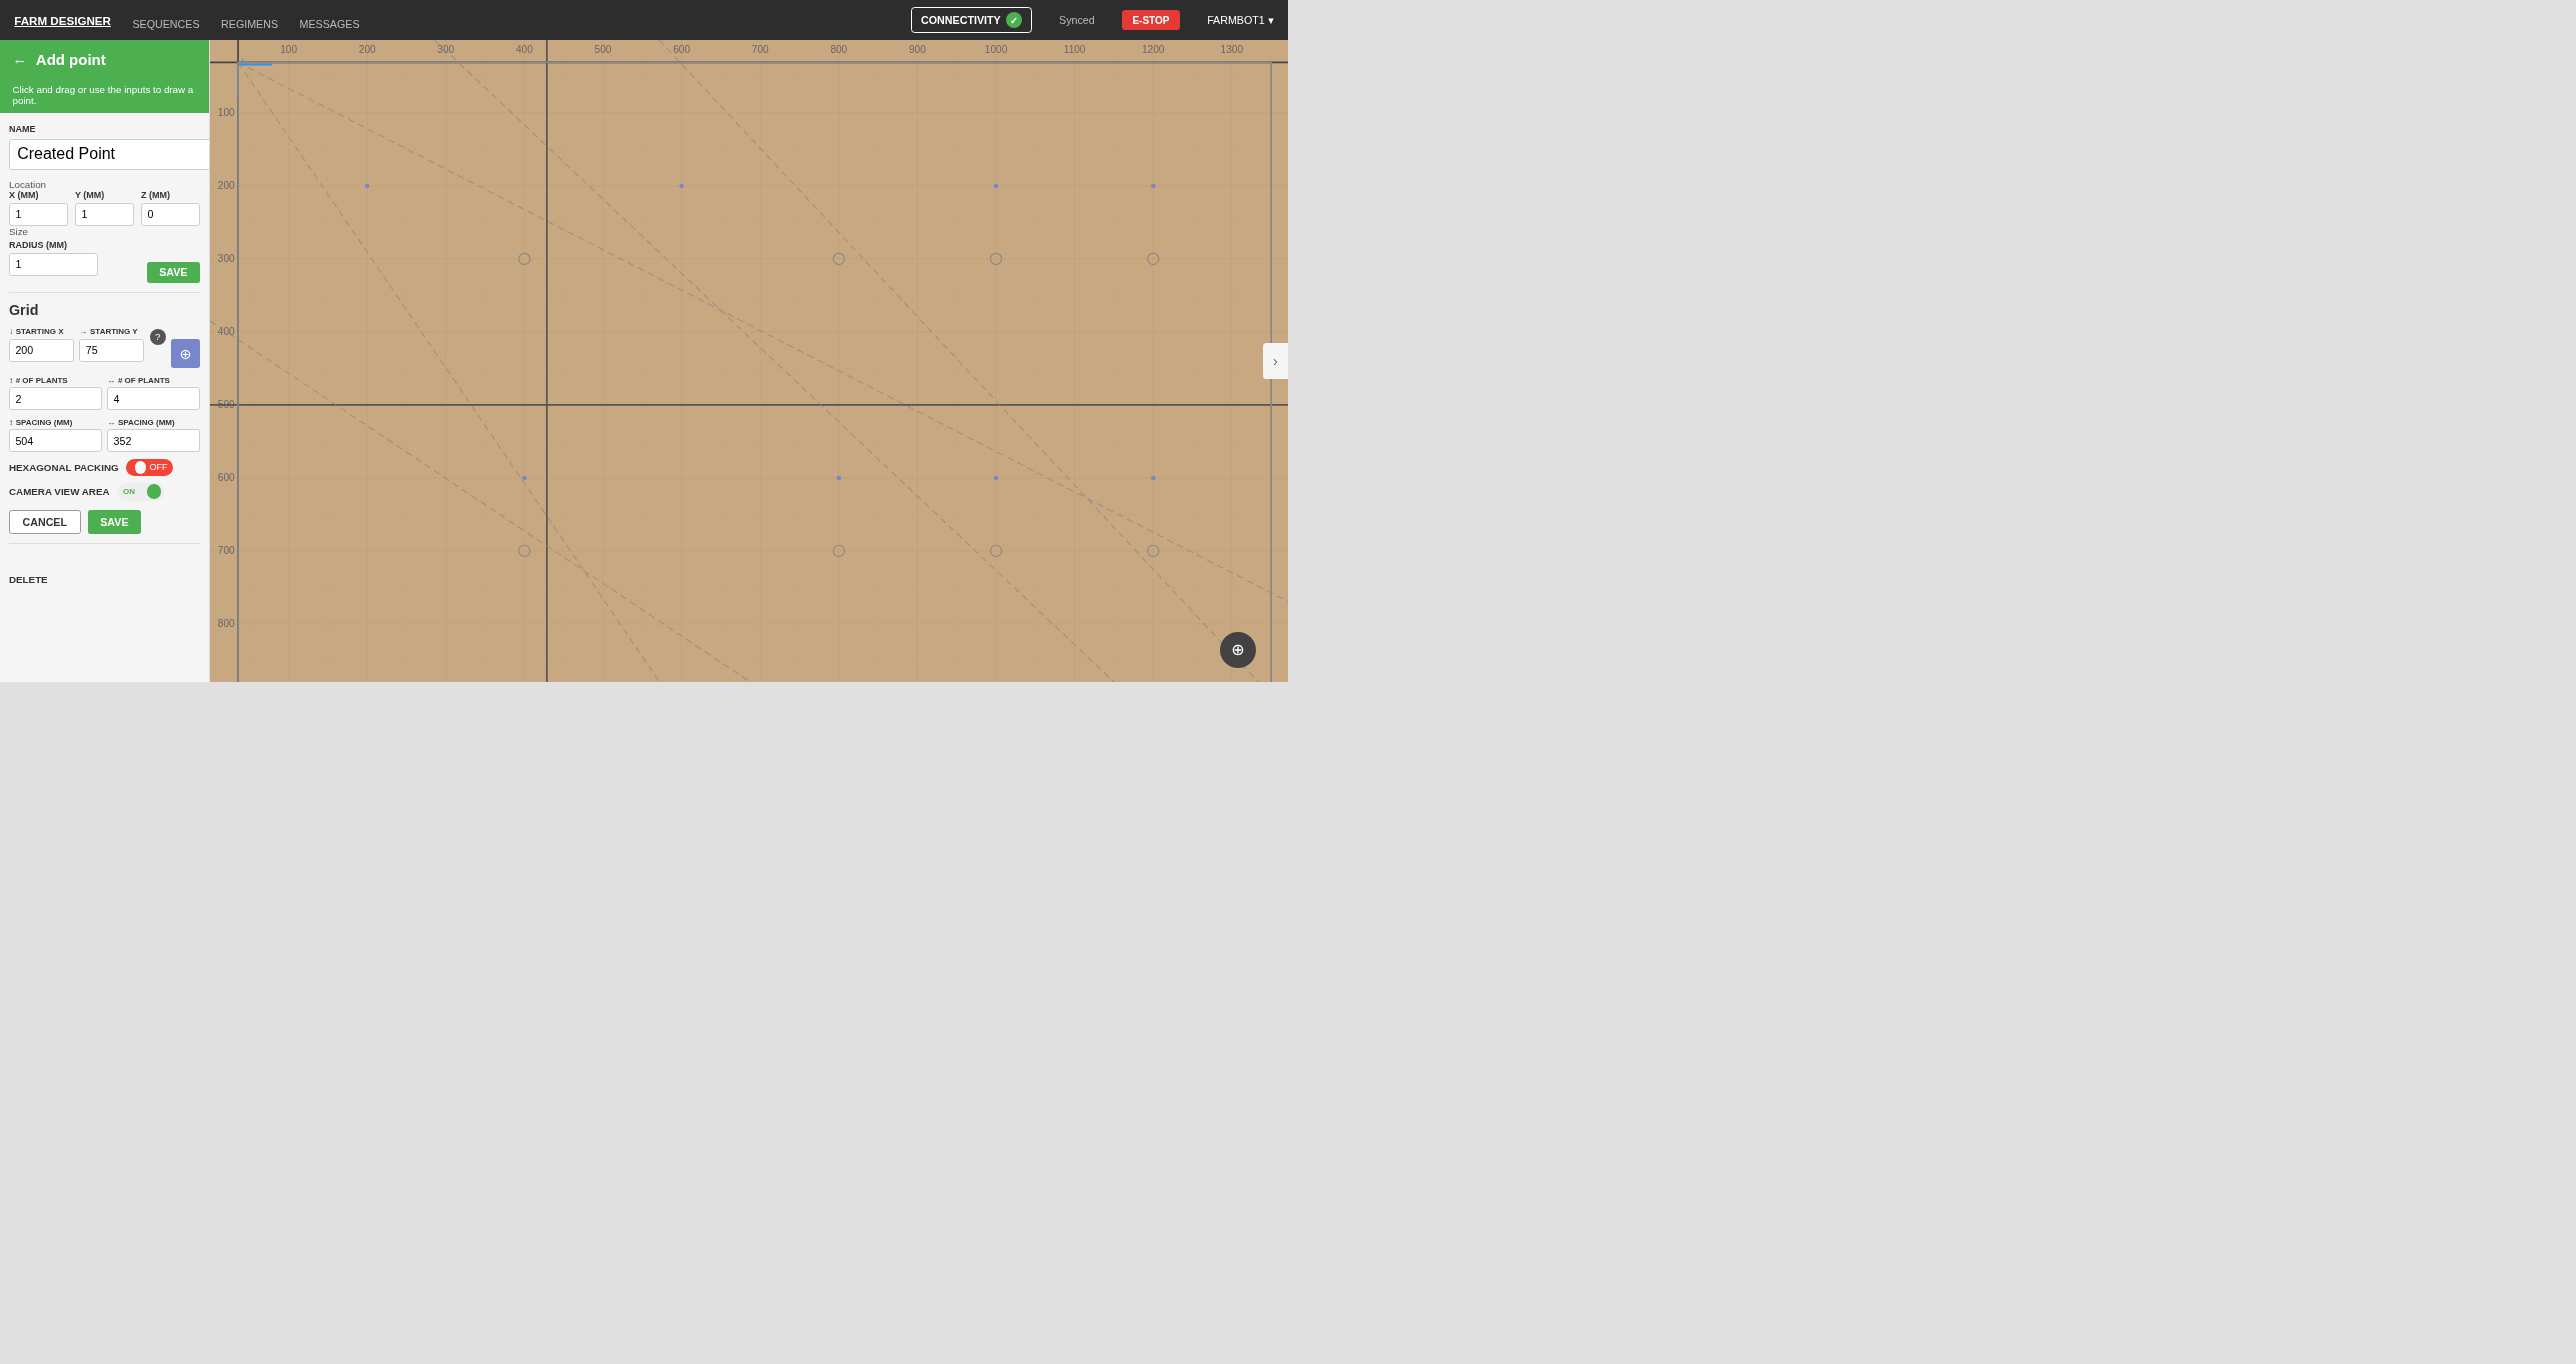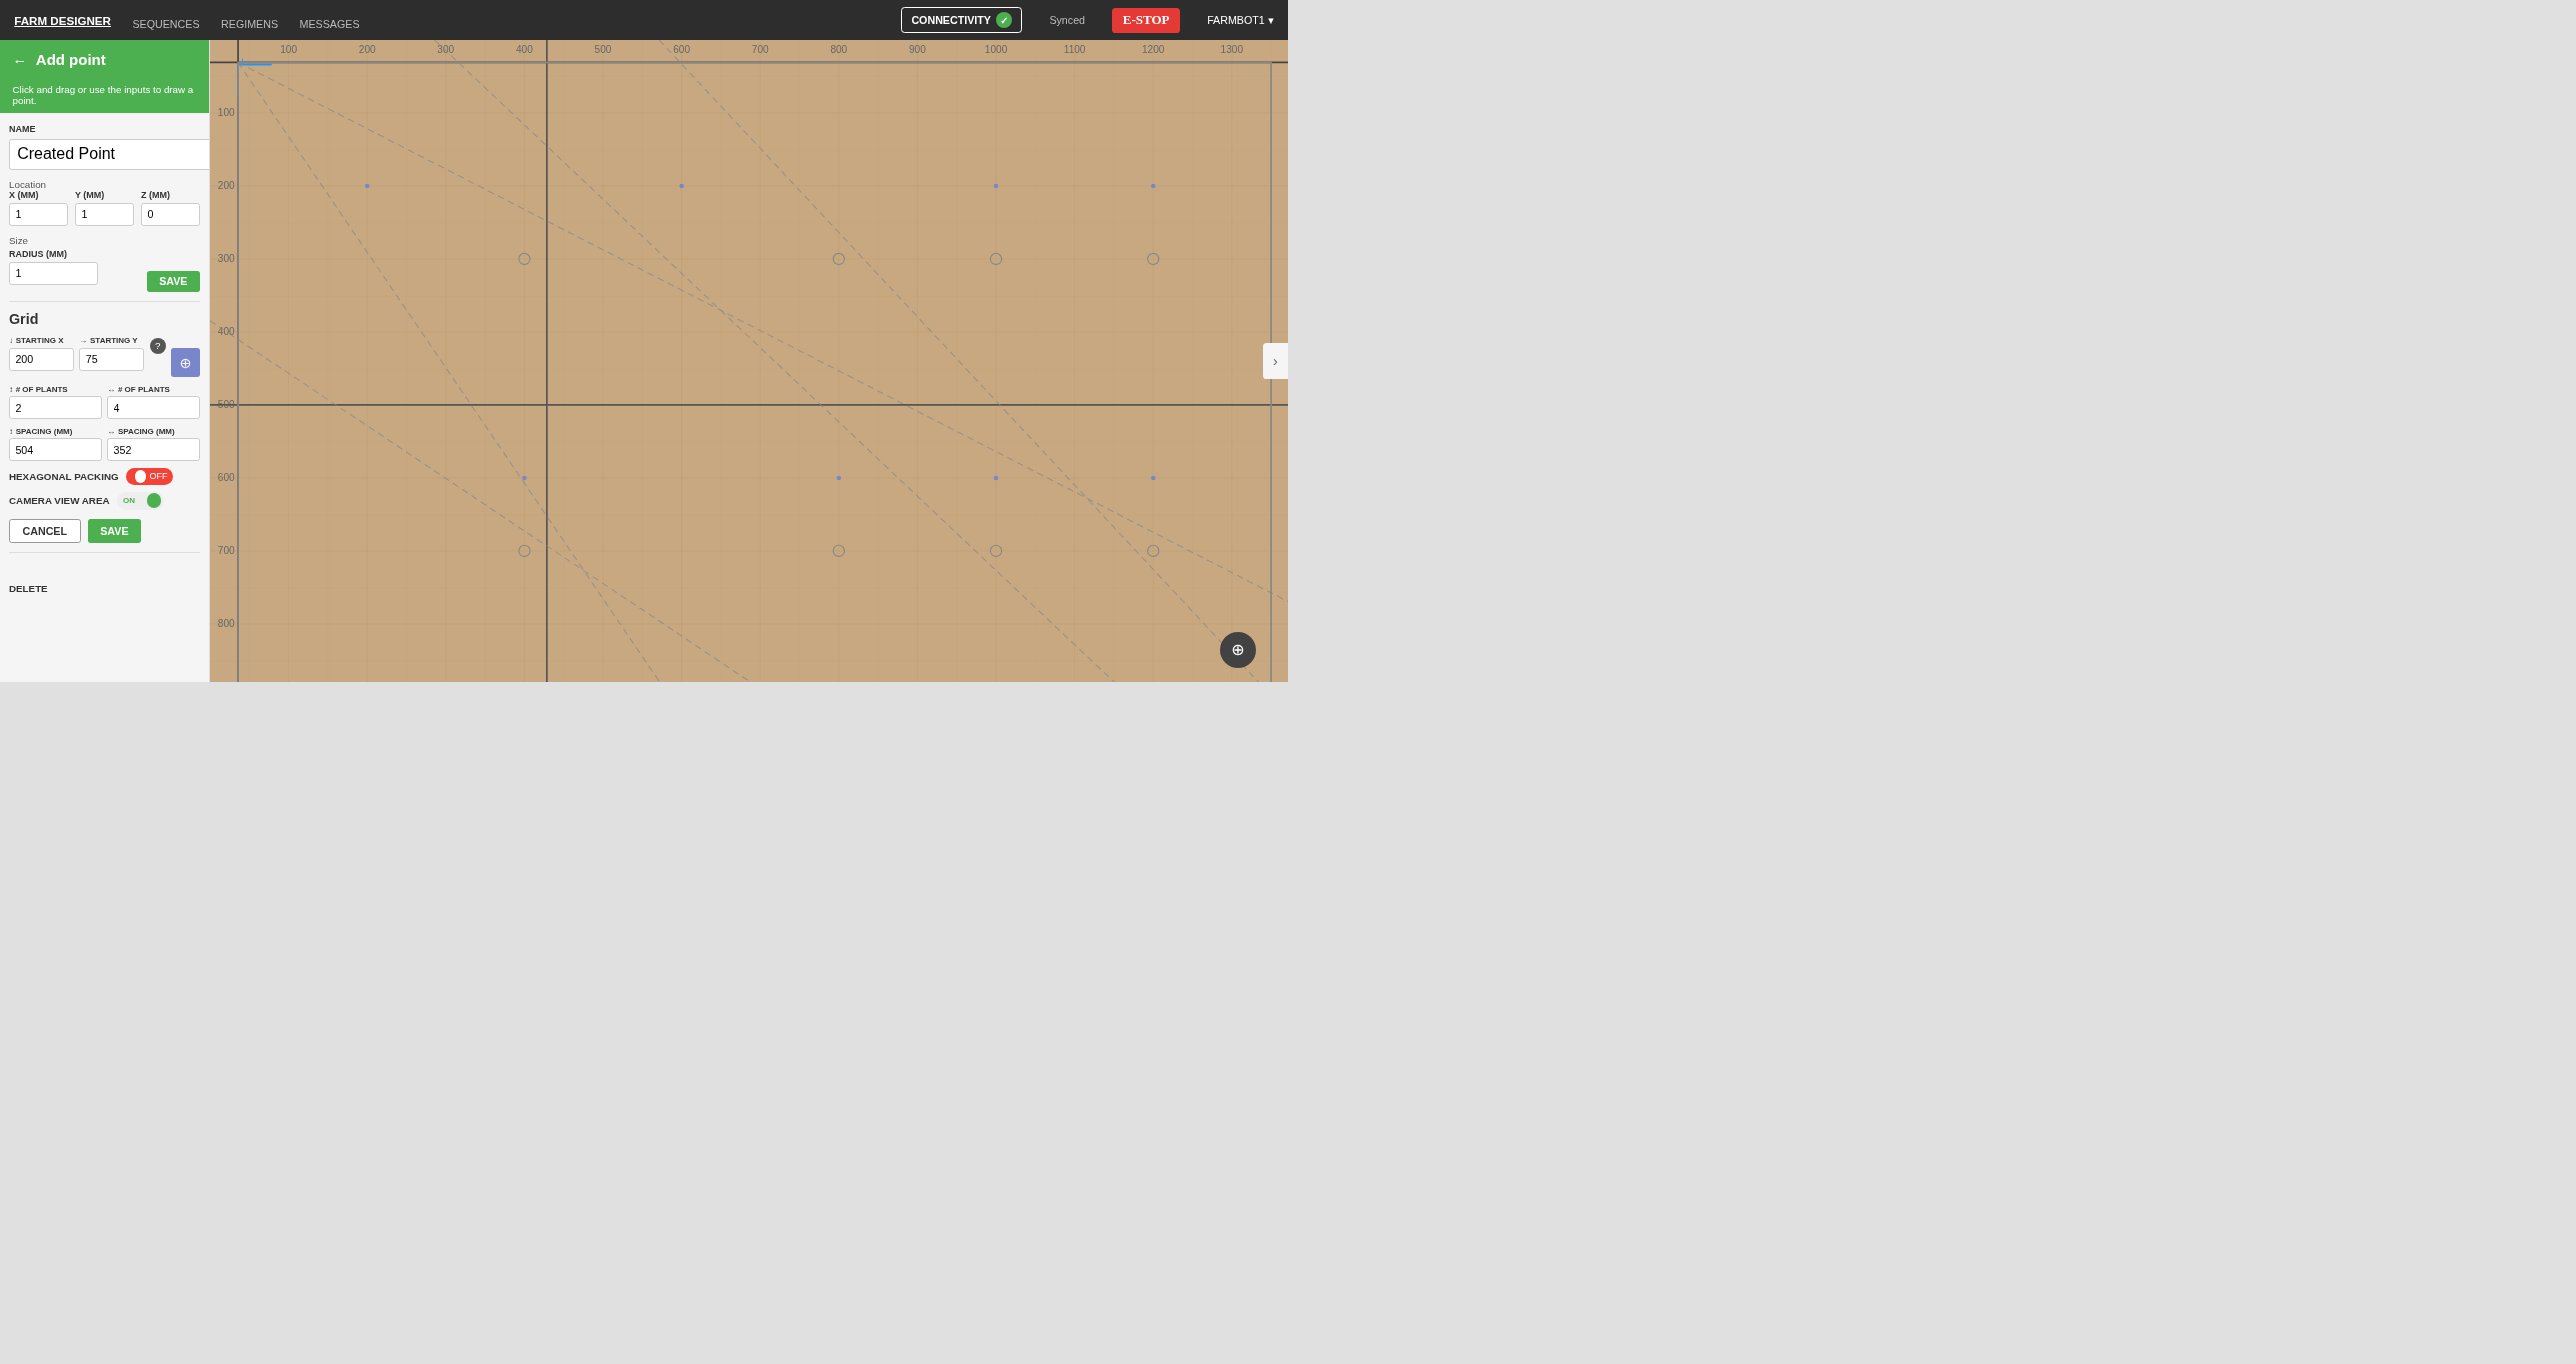--- a/index.html
+++ b/index.html
@@ -54,24 +54,23 @@
       display: flex; align-items: center; justify-content: center;
       color: white; font-size: 9.8px;
     }
     .synced-text { color: #bbb; font-size: 10.7px; }
     .estop-btn {
       background: #e53935;
       color: white;
       border: none;
       padding: 4.5px 10.7px;
       border-radius: 3.6px;
-      font-size: 13px;
-      font-weight: 700;
-      cursor: pointer;
-      font-family: Liberation Serif, serif;
+      font-size: 10px;
+      font-weight: 700;
+      cursor: pointer;
     }
     .farmbot-label {
       color: white;
       font-size: 10.7px;
       cursor: pointer;
       display: flex; align-items: center; gap: 3.6px;
     }
 
     
     .main-layout {
@@ -147,21 +146,20 @@
       cursor: pointer;
     }
     .location-label {
       font-size: 9.8px;
       color: #555;
       margin-bottom: 0;
     }
     .coords-row {
       display: flex;
       gap: 7px;
-      margin-bottom: 9px;
     }
     .coord-group {
       flex: 1;
     }
     .coord-label {
       font-size: 9px;
       font-weight: 700;
       color: #333;
       text-transform: uppercase;
       margin-bottom: 2.7px;

